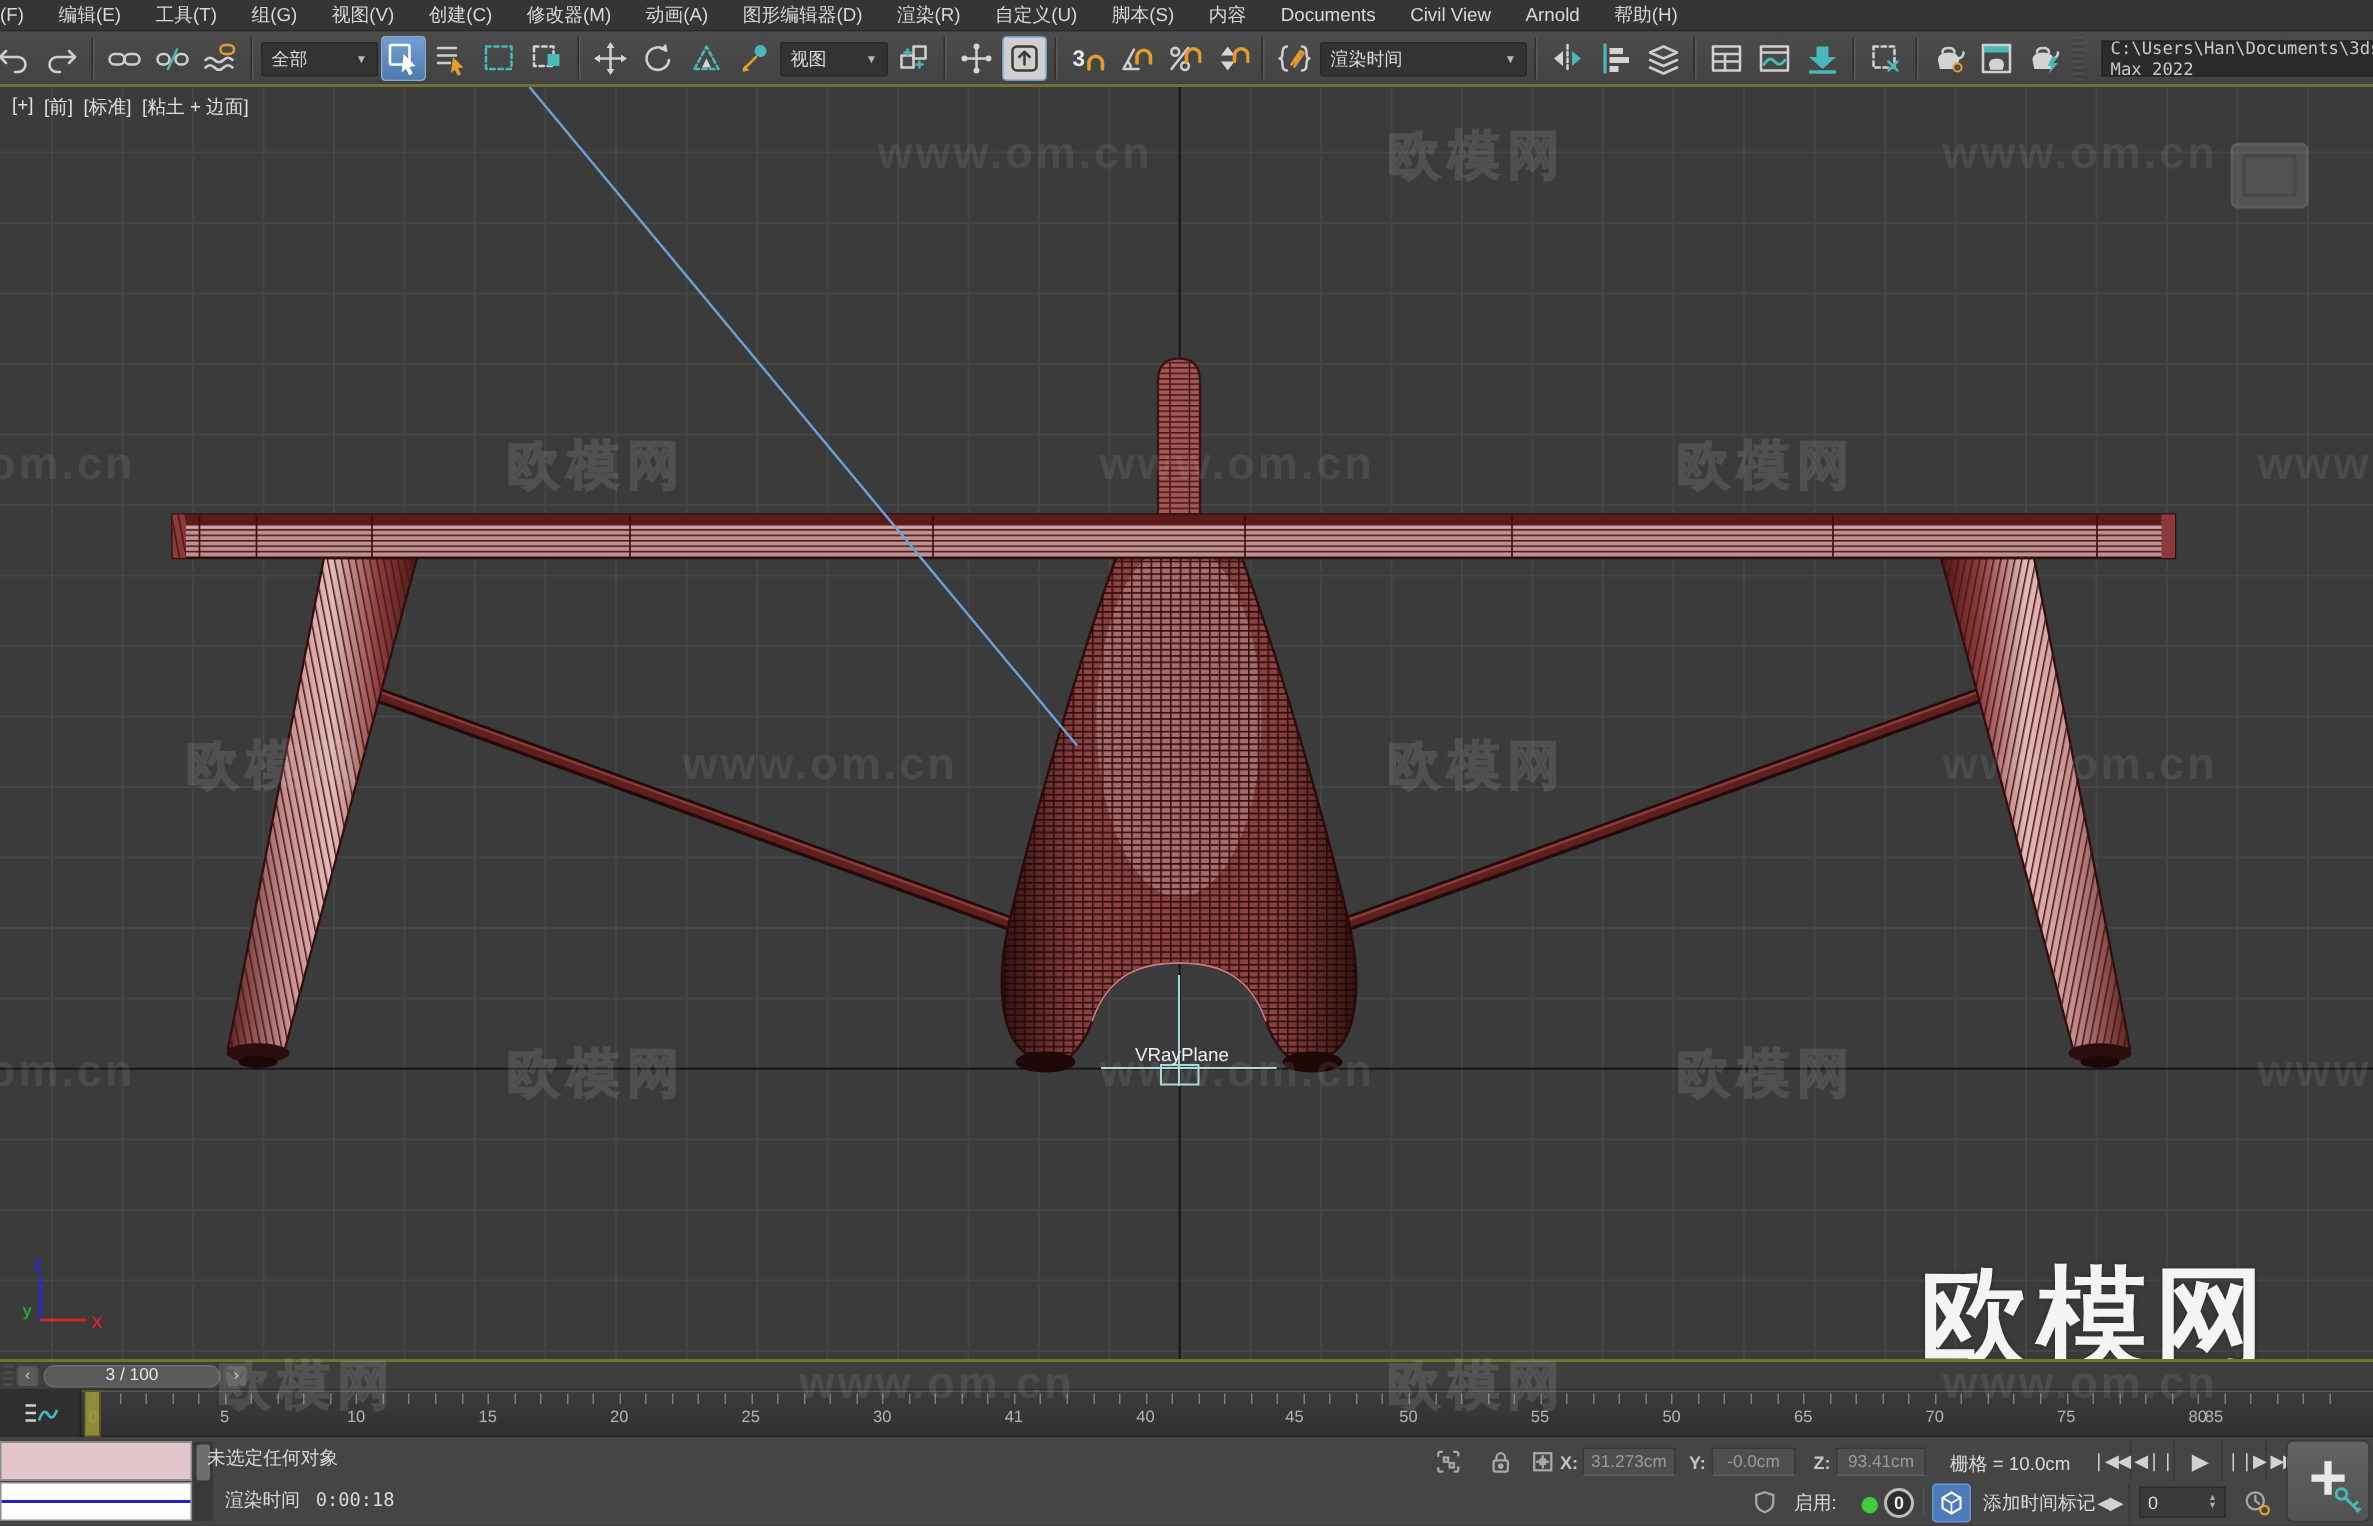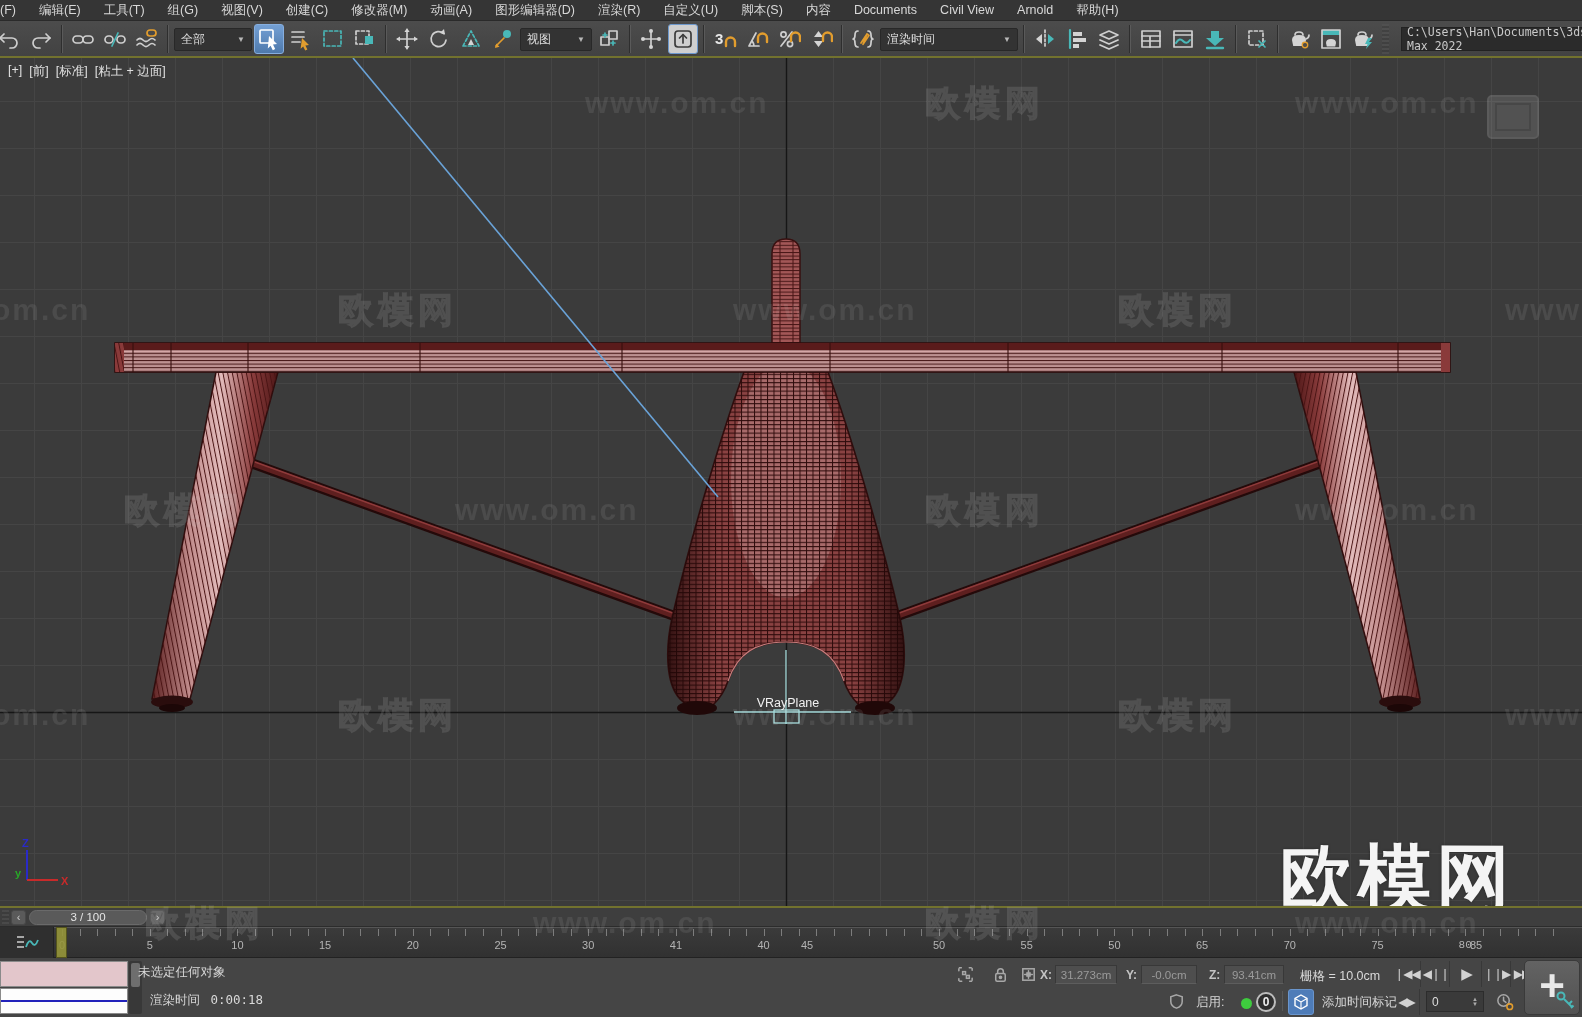--- a/index.html
+++ b/index.html
@@ -567,21 +567,21 @@
         <div class="tick" style="left: 656.98px;"></div>
         <div class="tick" style="left: 674.52px;"></div>
         <div class="tick" style="left: 692.06px;"></div>
         <div class="tick" style="left: 709.6px;"></div>
         <div class="tlabel" style="left: 709.6px;">40</div>
         <div class="tick" style="left: 727.14px;"></div>
         <div class="tick" style="left: 744.68px;"></div>
         <div class="tick" style="left: 762.22px;"></div>
         <div class="tick" style="left: 779.76px;"></div>
         <div class="tick" style="left: 797.3px;"></div>
-        <div class="tlabel" style="left: 753px;">45</div>
+        <div class="tlabel" style="left: 809px;">45</div>
         <div class="tick" style="left: 814.84px;"></div>
         <div class="tick" style="left: 832.38px;"></div>
         <div class="tick" style="left: 849.92px;"></div>
         <div class="tick" style="left: 867.46px;"></div>
         <div class="tick" style="left: 885px;"></div>
         <div class="tlabel" style="left: 885px;">50</div>
         <div class="tick" style="left: 902.54px;"></div>
         <div class="tick" style="left: 920.08px;"></div>
         <div class="tick" style="left: 937.62px;"></div>
         <div class="tick" style="left: 955.16px;"></div>
@@ -609,21 +609,21 @@
         <div class="tick" style="left: 1270.88px;"></div>
         <div class="tick" style="left: 1288.42px;"></div>
         <div class="tick" style="left: 1305.96px;"></div>
         <div class="tick" style="left: 1323.5px;"></div>
         <div class="tlabel" style="left: 1323.5px;">75</div>
         <div class="tick" style="left: 1341.04px;"></div>
         <div class="tick" style="left: 1358.58px;"></div>
         <div class="tick" style="left: 1376.12px;"></div>
         <div class="tick" style="left: 1393.66px;"></div>
         <div class="tick" style="left: 1411.2px;"></div>
-        <div class="tlabel" style="left: 1411.2px; font-family: Liberation Mono, monospace;">80</div>
+        <div class="tlabel" style="left: 1411.2px;">80</div>
         <div class="tick" style="left: 1428.74px;"></div>
         <div class="tick" style="left: 1446.28px;"></div>
         <div class="tick" style="left: 1463.82px;"></div>
         <div class="tick" style="left: 1481.36px;"></div>
         <div class="tick" style="left: 1498.9px;"></div>
         <div class="tlabel" style="left: 1422px;">85</div>
       </div>
     <div id="playhead"></div>
   </div>
 

